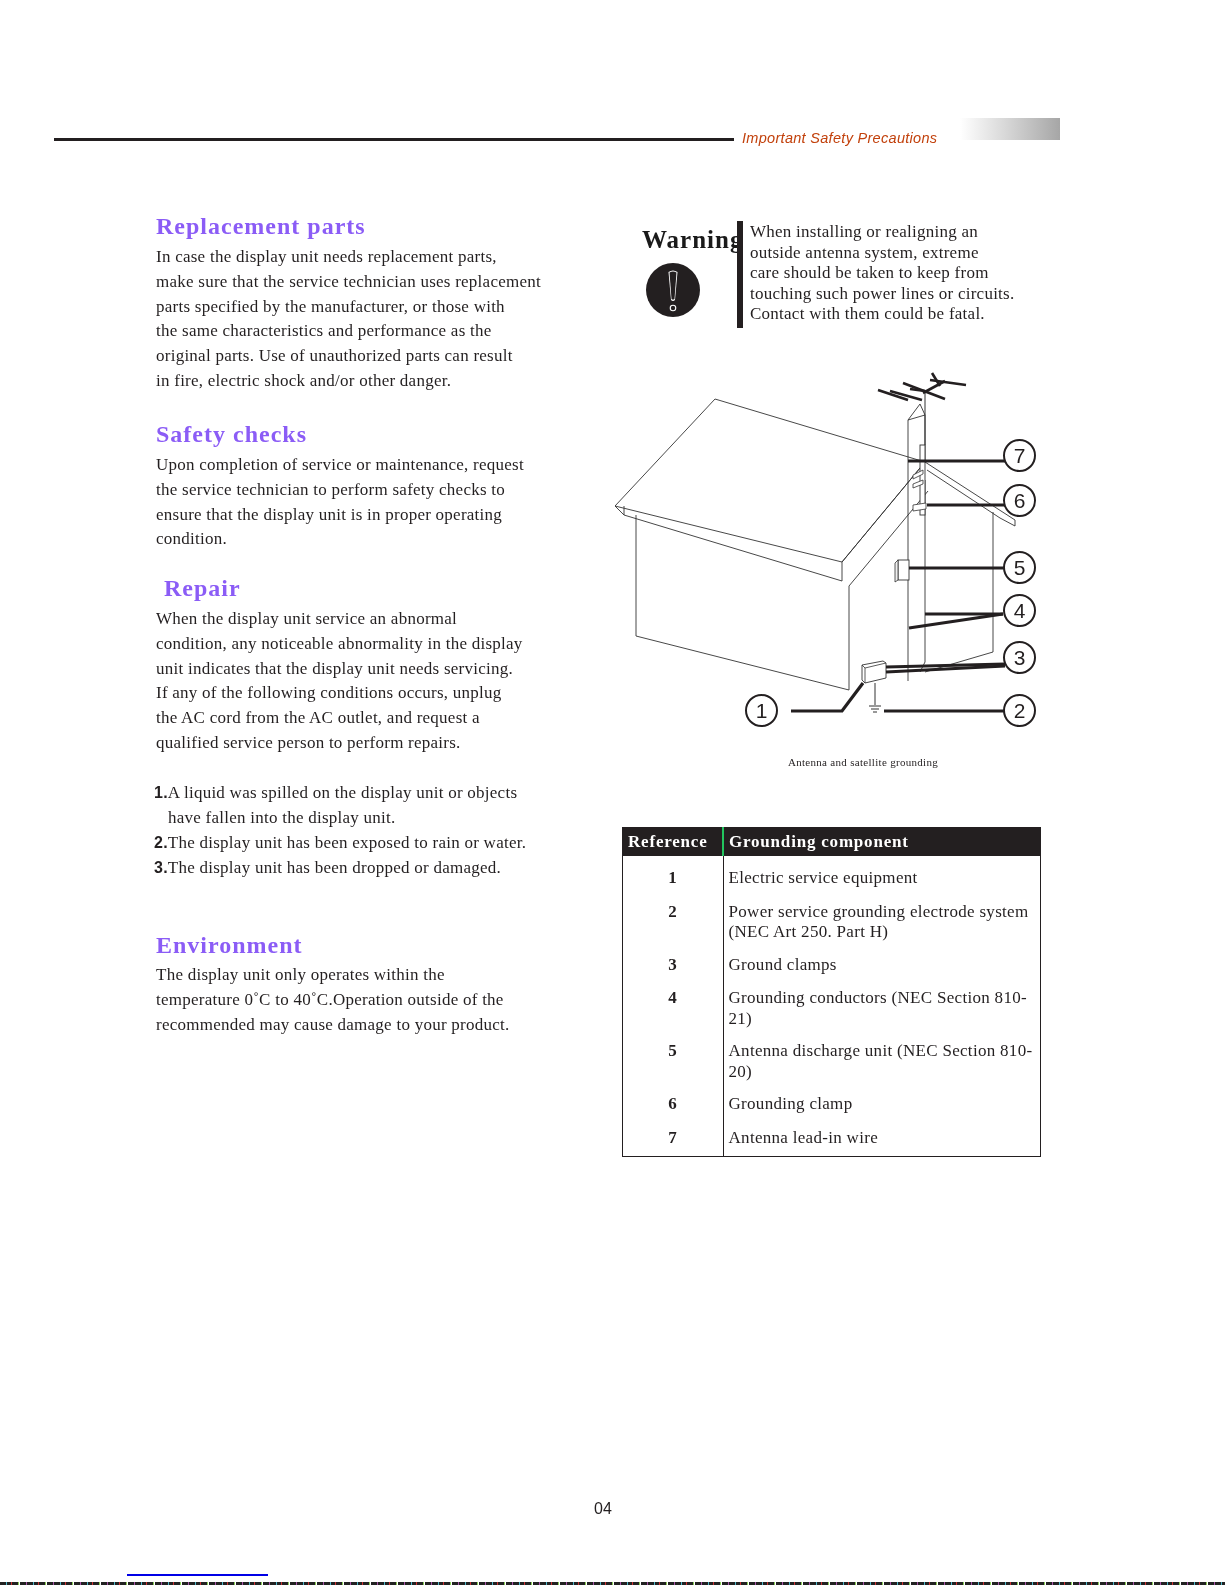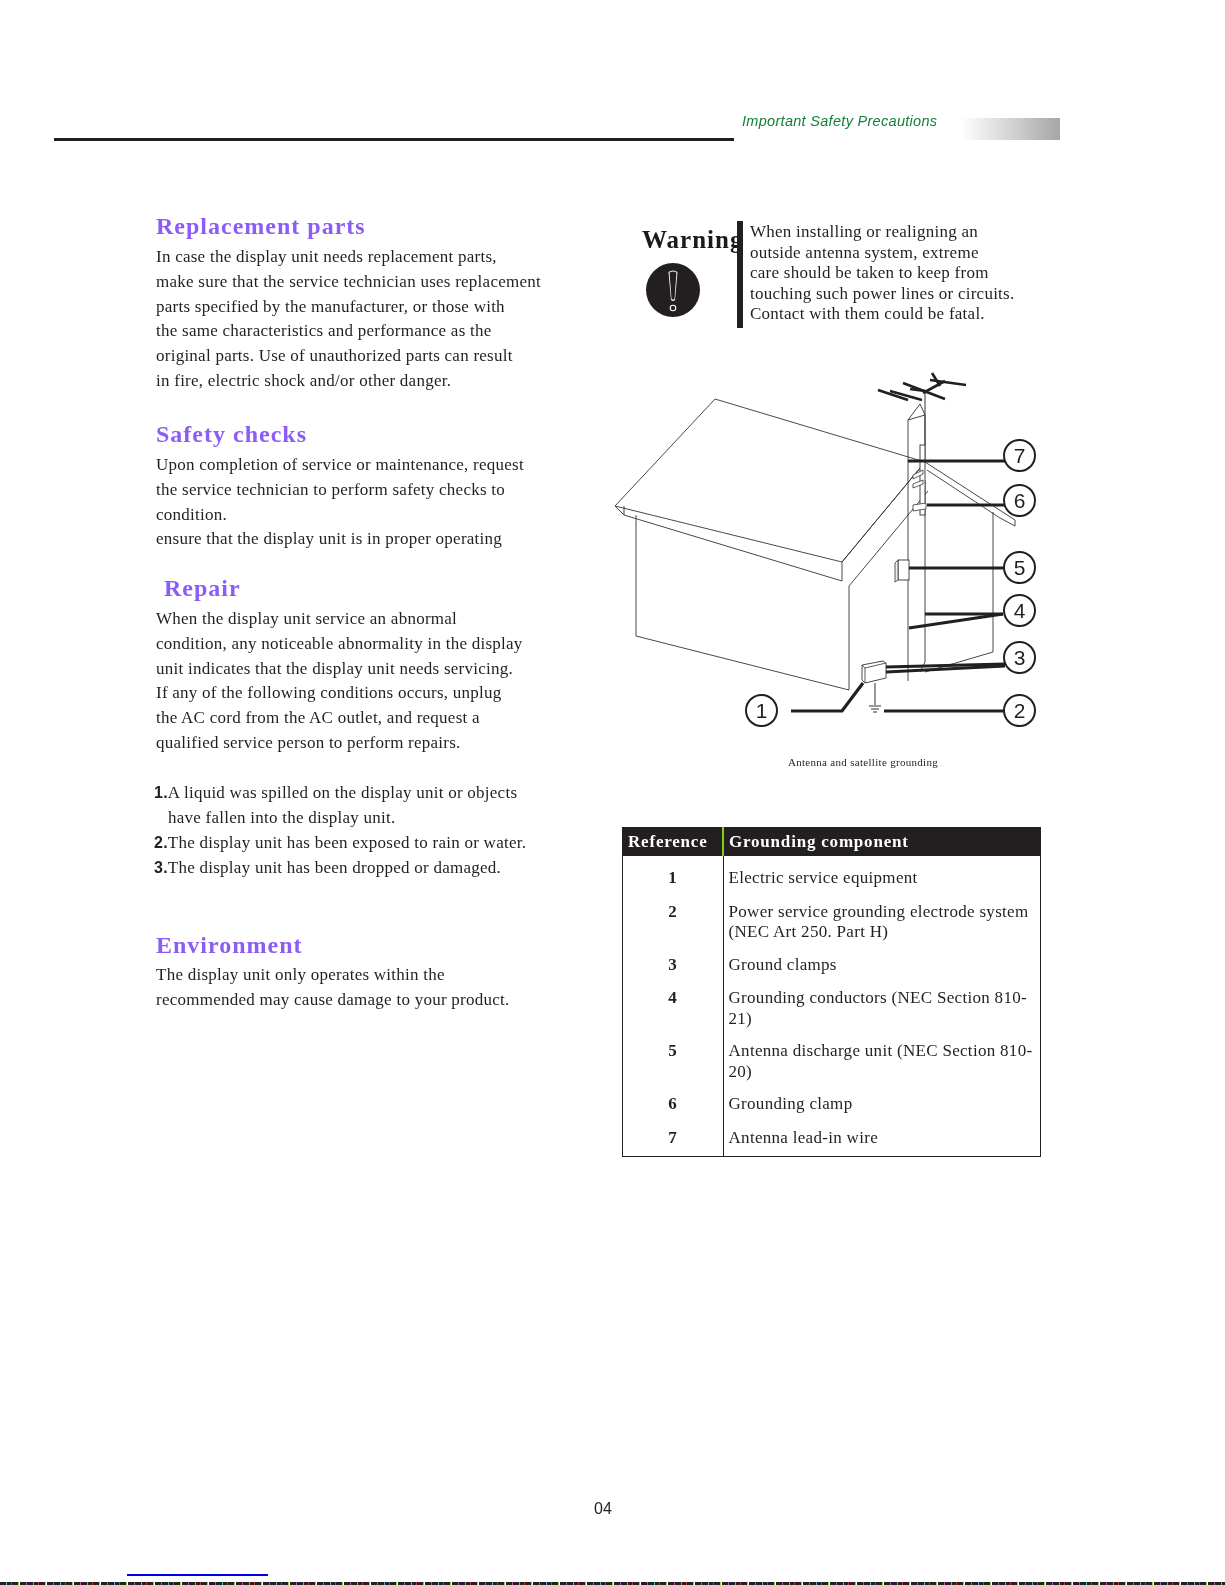--- a/index.html
+++ b/index.html
@@ -2,21 +2,21 @@
 <html><head>
 <meta charset="utf-8">
 <style>
   html, body { margin: 0; padding: 0; background: #ffffff; }
   body { width: 1225px; height: 1585px; position: relative; overflow: hidden; color: #231f20; }
   .serif { font-family: "Liberation Serif", "DejaVu Serif", serif; }
   .sans { font-family: "Liberation Sans", "DejaVu Sans", sans-serif; }
 
   
   .hdr-line { position: absolute; left: 54px; top: 138px; width: 680px; height: 3px; background: #231f20; }
-  .hdr-title { position: absolute; left: 742px; top: 113px; font-size: 14.5px; font-style: italic; letter-spacing: 0.3px; color: #15803d; }
+  .hdr-title { position: absolute; left: 742px; top: 130px; font-size: 14.5px; font-style: italic; letter-spacing: 0.3px; color: #c2410c; }
   .hdr-grad { position: absolute; left: 960px; top: 118px; width: 100px; height: 22px; background: linear-gradient(to right, #ffffff 0%, #d8d8d8 45%, #a6a6a6 100%); }
 
   
   .col-left { position: absolute; left: 156px; top: 0; width: 460px; }
   .h2 { position: absolute; left: 0; font-size: 24px; font-weight: bold; letter-spacing: 1px; color: #8b5cf6; white-space: nowrap; }
   .para { position: absolute; left: 0; font-size: 17px; line-height: 24.8px; letter-spacing: 0.25px; color: #231f20; white-space: nowrap; }
   .para div { height: 24.8px; }
   .list { position: absolute; left: -2px; font-size: 17px; line-height: 25px; letter-spacing: 0.25px; white-space: nowrap; }
   .list .num { font-family: "Liberation Sans", "DejaVu Sans", sans-serif; font-weight: bold; font-size: 16px; }
   .list .cont { padding-left: 14px; }
@@ -27,21 +27,21 @@
   .warn-bar { position: absolute; left: 737px; top: 221px; width: 6px; height: 107px; background: #231f20; }
   .warn-text { position: absolute; left: 750px; top: 222px; font-size: 17px; line-height: 20.6px; letter-spacing: 0.25px; white-space: nowrap; }
 
   
   .diagram { position: absolute; left: 615px; top: 365px; width: 440px; height: 365px; }
   .caption { position: absolute; left: 648px; width: 430px; top: 756px; text-align: center; font-size: 11px; letter-spacing: 0.3px; }
 
   
   .gtable { position: absolute; left: 622px; top: 827px; width: 419px; border-collapse: collapse; border: 1px solid #231f20; }
   .gtable th { background: #231f20; color: #ffffff; font-size: 17px; font-weight: bold; letter-spacing: 0.8px; text-align: left; height: 28px; padding: 0 5px; white-space: nowrap; }
-  .gtable th.ref { width: 89px; border-right: 2px solid #84cc16; }
+  .gtable th.ref { width: 89px; border-right: 2px solid #22c55e; }
   .gtable td { font-size: 17px; line-height: 20.5px; letter-spacing: 0.3px; vertical-align: top; }
   .gtable td.ref { text-align: center; font-weight: bold; border-right: 1px solid #231f20; padding-top: 12px; }
   .gtable td.comp { padding: 12px 4px 0 5px; }
   .gtable tr.last td { padding-bottom: 8px; }
 
   .pageno { position: absolute; left: 594px; top: 1500px; font-size: 16px; color: #231f20; }
   .blue-link { position: absolute; left: 127px; top: 1574px; width: 141px; height: 2px; background: #0000e6; }
   .dots { position: absolute; left: 0; top: 1582px; width: 1225px; height: 3px;
     background: repeating-linear-gradient(to right, #222 0 6px, #4fb7c9 6px 7px, #222 7px 11px, #c33 11px 12px, #222 12px 18px, #8c5 18px 19px, #fff 19px 20px, #222 20px 26px, #a5a 26px 27px); }
 </style>
@@ -60,22 +60,22 @@
     <div>parts specified by the manufacturer, or those with</div>
     <div>the same characteristics and performance as the</div>
     <div>original parts. Use of unauthorized parts can result</div>
     <div>in fire, electric shock and/or other danger.</div>
   </div>
 
   <div class="h2" style="top:421px;">Safety checks</div>
   <div class="para" style="top:453px;">
     <div>Upon completion of service or maintenance, request</div>
     <div>the service technician to perform safety checks to</div>
+    <div>ensure that the display unit is in proper operating</div>
     <div>condition.</div>
-    <div>ensure that the display unit is in proper operating</div>
   </div>
 
   <div class="h2" style="top:575px;margin-left:8px;">Repair</div>
   <div class="para" style="top:607px;">
     <div>When the display unit service an abnormal</div>
     <div>condition, any noticeable abnormality in the display</div>
     <div>unit indicates that the display unit needs servicing.</div>
     <div>If any of the following conditions occurs, unplug</div>
     <div>the AC cord from the AC outlet, and request a</div>
     <div>qualified service person to perform repairs.</div>
@@ -90,20 +90,21 @@
       <span class="num">2.</span><span>The display unit has been exposed to rain or water.</span>
     </div>
     <div>
       <span class="num">3.</span><span>The display unit has been dropped or damaged.</span>
     </div>
   </div>
 
   <div class="h2" style="top:932px;">Environment</div>
   <div class="para" style="top:963px;">
     <div>The display unit only  operates within the</div>
+    <div>temperature 0˚C to 40˚C.Operation outside of the</div>
     <div>recommended may cause damage to your product.</div>
   </div>
 </div>
 
 <div class="warn-title serif">Warning</div>
 <svg class="warn-icon" viewBox="0 0 56 56">
   <circle cx="28" cy="28" r="27" fill="#231f20"></circle>
   <path d="M23.5 10 Q28 7 32.5 10 L30 38 Q28 40 26 38 Z" fill="#ffffff"></path>
   <path d="M24.5 10.5 Q28 8.5 31.5 10.5 L29.5 37 Q28 38 26.5 37 Z" fill="#231f20"></path>
   <circle cx="28" cy="46" r="3.3" fill="#ffffff"></circle>

